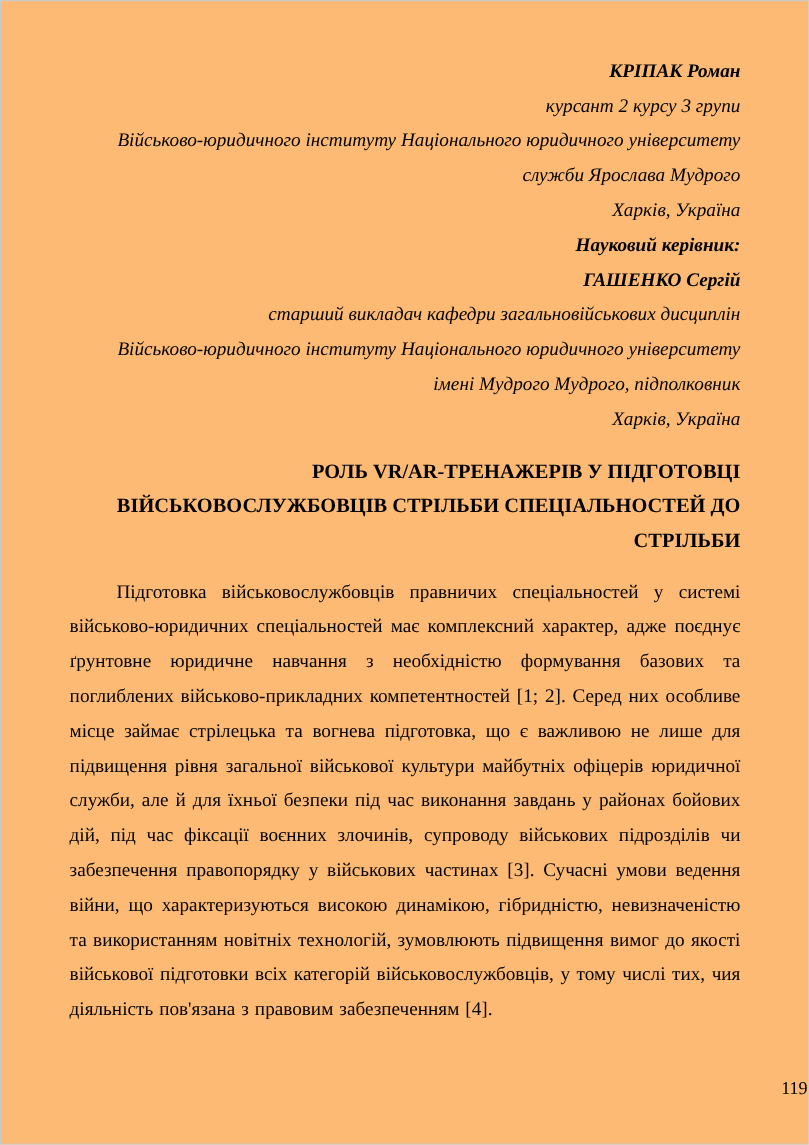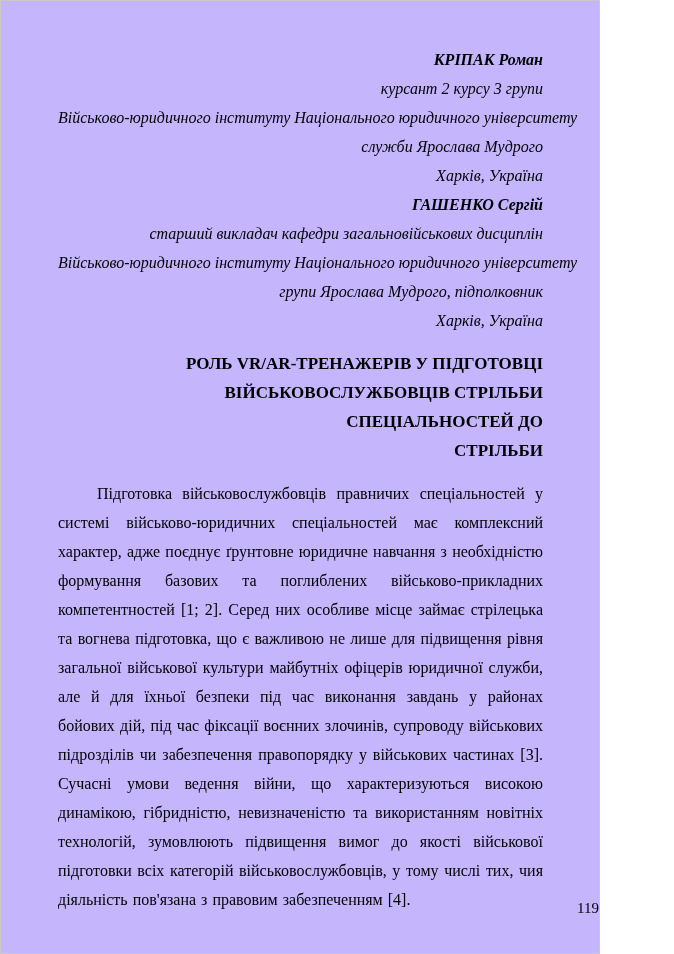--- a/index.html
+++ b/index.html
@@ -2,24 +2,24 @@
 <html lang="uk"><head>
 <meta charset="utf-8">
 <style>
   html, body {
     margin: 0;
     padding: 0;
     background: #ffffff;
   }
   .page {
     position: relative;
-    width: 600px;
+    width: 674px;
     height: 954px;
     box-sizing: border-box;
-    background: #c4b5fd;
+    background: #fdba74;
     border: 1px solid #c9c9c9;
     font-family: "Liberation Serif", "DejaVu Serif", serif;
     color: #000000;
     overflow: hidden;
   }
   .content {
     box-sizing: border-box;
     padding: 44px 56px 0 57px;
   }
   
@@ -67,24 +67,25 @@
 
 <div class="page">
   <div class="content">
 
     <div class="author-block">
       <div class="author-line bold">КРІПАК Роман</div>
       <div class="author-line">курсант 2 курсу 3 групи</div>
       <div class="author-line">Військово-юридичного інституту Національного юридичного університету</div>
       <div class="author-line">служби Ярослава Мудрого</div>
       <div class="author-line">Харків, Україна</div>
+      <div class="author-line bold">Науковий керівник:</div>
       <div class="author-line bold">ГАШЕНКО Сергій</div>
       <div class="author-line">старший викладач кафедри загальновійськових дисциплін</div>
       <div class="author-line">Військово-юридичного інституту Національного юридичного університету</div>
-      <div class="author-line">групи Ярослава Мудрого, підполковник</div>
+      <div class="author-line">імені Мудрого Мудрого, підполковник</div>
       <div class="author-line">Харків, Україна</div>
     </div>
 
     <h1 class="article-title">
       <div class="title-line">РОЛЬ VR/AR-ТРЕНАЖЕРІВ У ПІДГОТОВЦІ</div>
       <div class="title-line">ВІЙСЬКОВОСЛУЖБОВЦІВ СТРІЛЬБИ СПЕЦІАЛЬНОСТЕЙ ДО</div>
       <div class="title-line">СТРІЛЬБИ</div>
     </h1>
 
     <p class="body-paragraph">Підготовка військовослужбовців правничих спеціальностей у системі військово-юридичних спеціальностей має комплексний характер, адже поєднує ґрунтовне юридичне навчання з необхідністю формування базових та поглиблених військово-прикладних компетентностей [1; 2]. Серед них особливе місце займає стрілецька та вогнева підготовка, що є важливою не лише для підвищення рівня загальної військової культури майбутніх офіцерів юридичної служби, але й для їхньої безпеки під час виконання завдань у районах бойових дій, під час фіксації воєнних злочинів, супроводу військових підрозділів чи забезпечення правопорядку у військових частинах [3]. Сучасні умови ведення війни, що характеризуються високою динамікою, гібридністю, невизначеністю та використанням новітніх технологій, зумовлюють підвищення вимог до якості військової підготовки всіх категорій військовослужбовців, у тому числі тих, чия діяльність пов'язана з правовим забезпеченням [4].</p>

